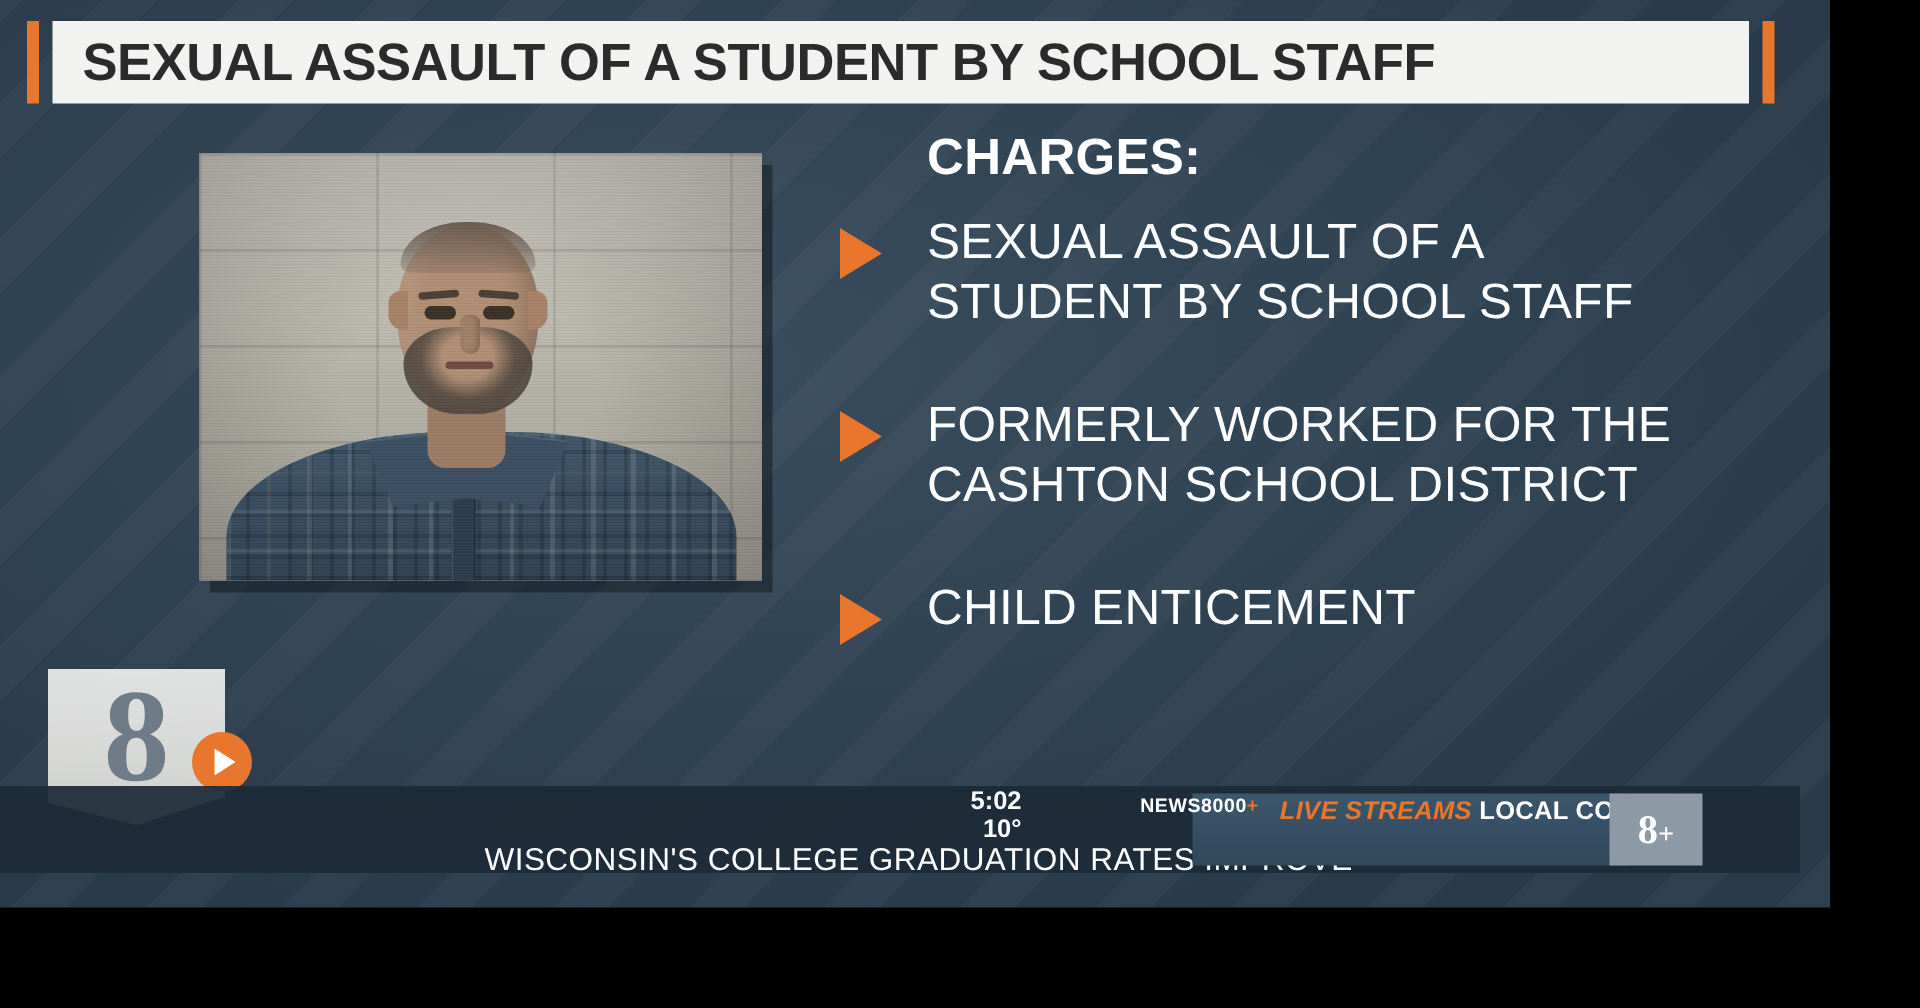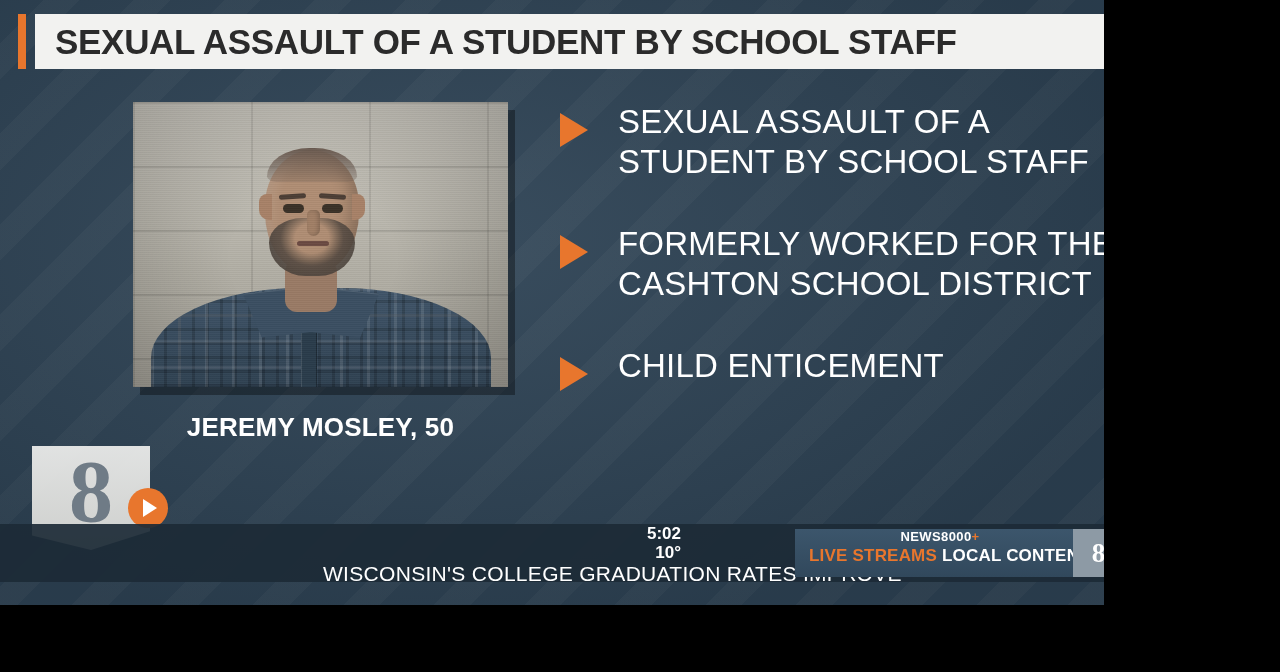--- a/index.html
+++ b/index.html
@@ -9,21 +9,21 @@
   }
   body {
     width: 1280px;
     height: 672px;
     overflow: hidden;
     font-family: "Liberation Sans", sans-serif;
   }
 
   .broadcast {
     position: relative;
-    width: 1104px;
+    width: 1220px;
     height: 605px;
     background: #2e4355;
     overflow: hidden;
   }
 
   
   .bg-stripes {
     position: absolute;
     inset: 0;
     background: repeating-linear-gradient(
@@ -342,41 +342,41 @@
 
   
   .promo {
     position: absolute;
     left: 795px;
     top: 529px;
     width: 290px;
     height: 48px;
     background: linear-gradient(to bottom, #3c566c 0%, #31485c 100%);
     display: flex;
-    flex-direction: column;
-    justify-content: flex-start;
+    flex-direction: row;
+    justify-content: center;
     padding-left: 14px;
     box-sizing: border-box;
   }
   .promo-top {
     color: #ffffff;
     font-size: 13px;
     font-weight: bold;
     letter-spacing: 0.4px;
     text-align: center;
     padding-right: 14px;
   }
   .promo-top .plus { color: #e8762d; }
   .promo-bottom {
     margin-top: 2px;
     font-size: 17px;
     letter-spacing: 0.2px;
     white-space: nowrap;
   }
-  .promo-bottom .live { color: #e8762d; font-weight: bold; }
+  .promo-bottom .live { color: #e8762d; font-weight: bold; font-style: italic; }
   .promo-bottom .local { color: #ffffff; font-weight: bold; }
   .promo-badge {
     position: absolute;
     left: 1073px;
     top: 529px;
     width: 62px;
     height: 48px;
     background: #8d9aa5;
     display: flex;
     align-items: center;
@@ -429,23 +429,23 @@
       <div class="brow-l"></div>
       <div class="brow-r"></div>
       <div class="eye-l"></div>
       <div class="eye-r"></div>
       <div class="nose"></div>
       <div class="mouth"></div>
     </div>
     <div class="mug-grain"></div>
   </div>
 
-  <div class="name-caption">JEREMY MOSLEY, 50</div>
 
   <div class="charges">
+    <div class="charges-title">CHARGES:</div>
 
     <div class="bullet-row first">
       <div class="bullet-tri"></div>
       <div class="bullet-text">SEXUAL ASSAULT OF A STUDENT BY SCHOOL STAFF</div>
     </div>
 
     <div class="bullet-row spaced">
       <div class="bullet-tri"></div>
       <div class="bullet-text">FORMERLY WORKED FOR THE CASHTON SCHOOL DISTRICT</div>
     </div>

